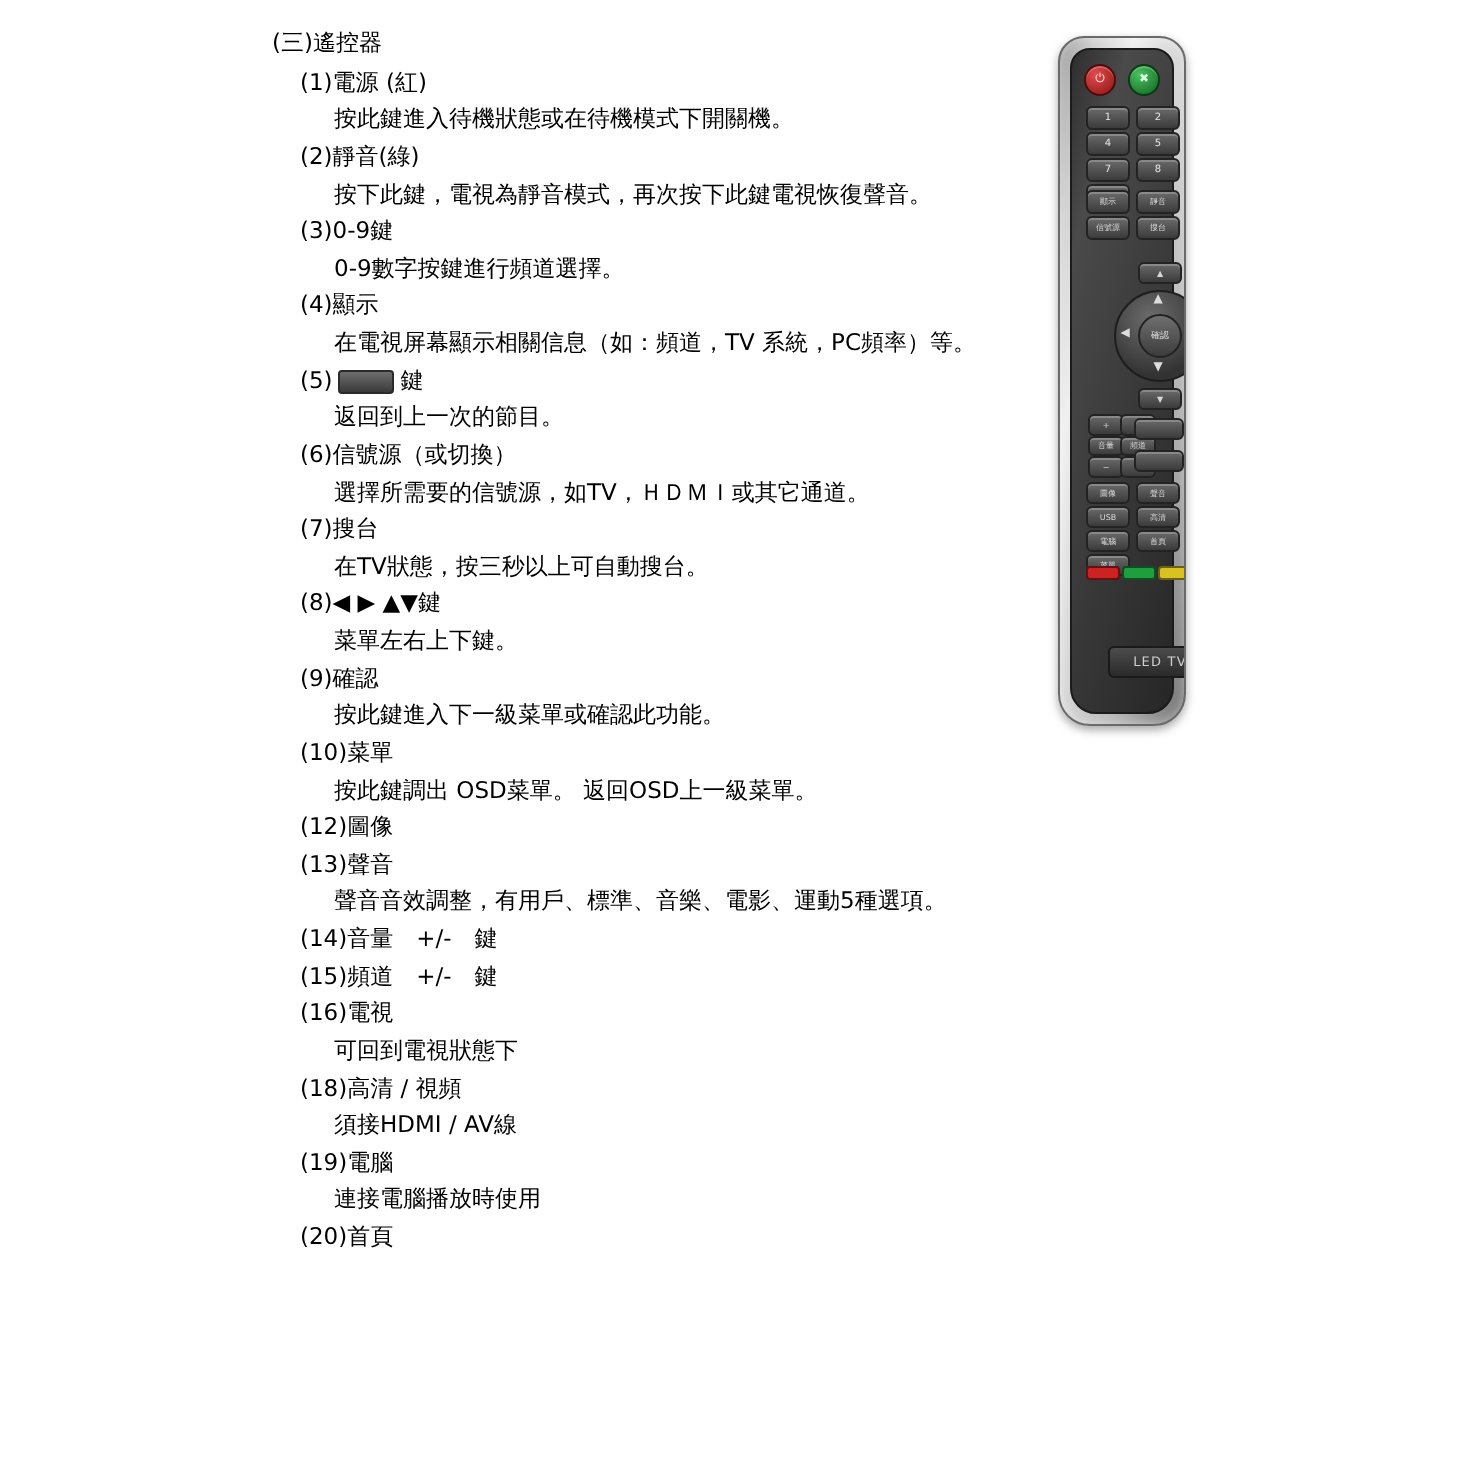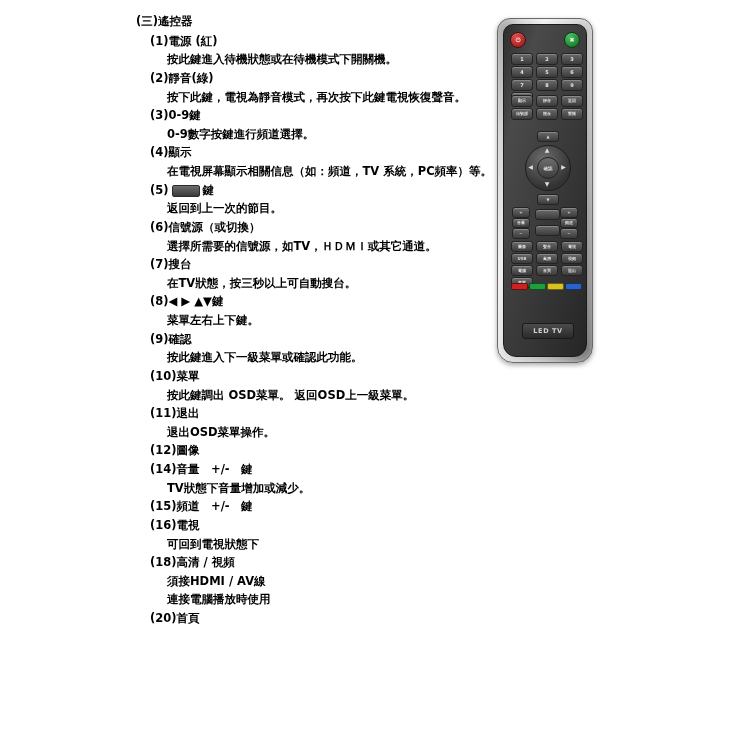--- a/index.html
+++ b/index.html
@@ -12,21 +12,20 @@
     height: 740px;
     font-family: "DejaVu Sans", "Liberation Sans", sans-serif;
     color: #000000;
     position: relative;
     overflow: hidden;
   }
   #page {
     position: relative;
     width: 740px;
     height: 740px;
-    font-weight: bold;
   }
   
   #doc-text {
     position: absolute;
     left: 136px;
     top: 12px;
     width: 370px;
     font-size: 11.5px;
     line-height: 1.62;
   }
@@ -69,20 +68,21 @@
     height: 345px;
   }
   #remote-body {
     position: absolute;
     inset: 0;
     border-radius: 13px 13px 16px 16px;
     background: linear-gradient(100deg,#9a9a9a 0%,#cfcfcf 14%,#efefef 30%,#d2d2d2 52%,#b4b4b4 72%,#8f8f8f 88%,#6f6f6f 100%);
     border: 1px solid #6a6a6a;
     box-shadow: 0 2px 5px rgba(0,0,0,.35), inset 0 0 6px rgba(255,255,255,.5);
     overflow: hidden;
+    margin-left: 32px;
   }
   #remote-face {
     position: absolute;
     left: 5px; top: 5px; right: 5px; bottom: 5px;
     border-radius: 10px 10px 13px 13px;
     background: linear-gradient(105deg,#2e2e2e 0%,#4a4a4a 20%,#3a3a3a 55%,#262626 100%);
     border: 1px solid #1b1b1b;
   }
   .rbtn {
     position: absolute;
@@ -239,39 +239,36 @@
         </div>
         <div class="entry">
           <div class="entry-head">
             <span>(10)</span> 
             <span>菜單</span>
           </div>
           <div class="entry-body">按此鍵調出 OSD菜單。  返回OSD上一級菜單。</div>
         </div>
         <div class="entry">
           <div class="entry-head">
-            <span>(11)</span> 
-            <span>退出</span>
-          </div>
-          <div class="entry-body">退出OSD菜單操作。</div>
-        </div>
-        <div class="entry">
-          <div class="entry-head">
             <span>(12)</span> 
             <span>圖像</span>
           </div>
         </div>
         <div class="entry">
+          <div class="entry-head">
+            <span>(13)</span> 
+            <span>聲音</span>
+          </div>
+          <div class="entry-body">聲音音效調整，有用戶、標準、音樂、電影、運動5種選項。</div>
         </div>
         <div class="entry">
           <div class="entry-head">
             <span>(14)</span> 
             <span>音量　+/-　鍵</span>
           </div>
-          <div class="entry-body">TV狀態下音量增加或減少。</div>
         </div>
         <div class="entry">
           <div class="entry-head">
             <span>(15)</span> 
             <span>頻道　+/-　鍵</span>
           </div>
         </div>
         <div class="entry">
           <div class="entry-head">
             <span>(16)</span> 
@@ -280,20 +277,24 @@
           <div class="entry-body">可回到電視狀態下</div>
         </div>
         <div class="entry">
           <div class="entry-head">
             <span>(18)</span> 
             <span>高清 / 視頻</span>
           </div>
           <div class="entry-body">須接HDMI / AV線</div>
         </div>
         <div class="entry">
+          <div class="entry-head">
+            <span>(19)</span> 
+            <span>電腦</span>
+          </div>
           <div class="entry-body">連接電腦播放時使用</div>
         </div>
         <div class="entry">
           <div class="entry-head">
             <span>(20)</span> 
             <span>首頁</span>
           </div>
         </div>
       </div>
   </div>

